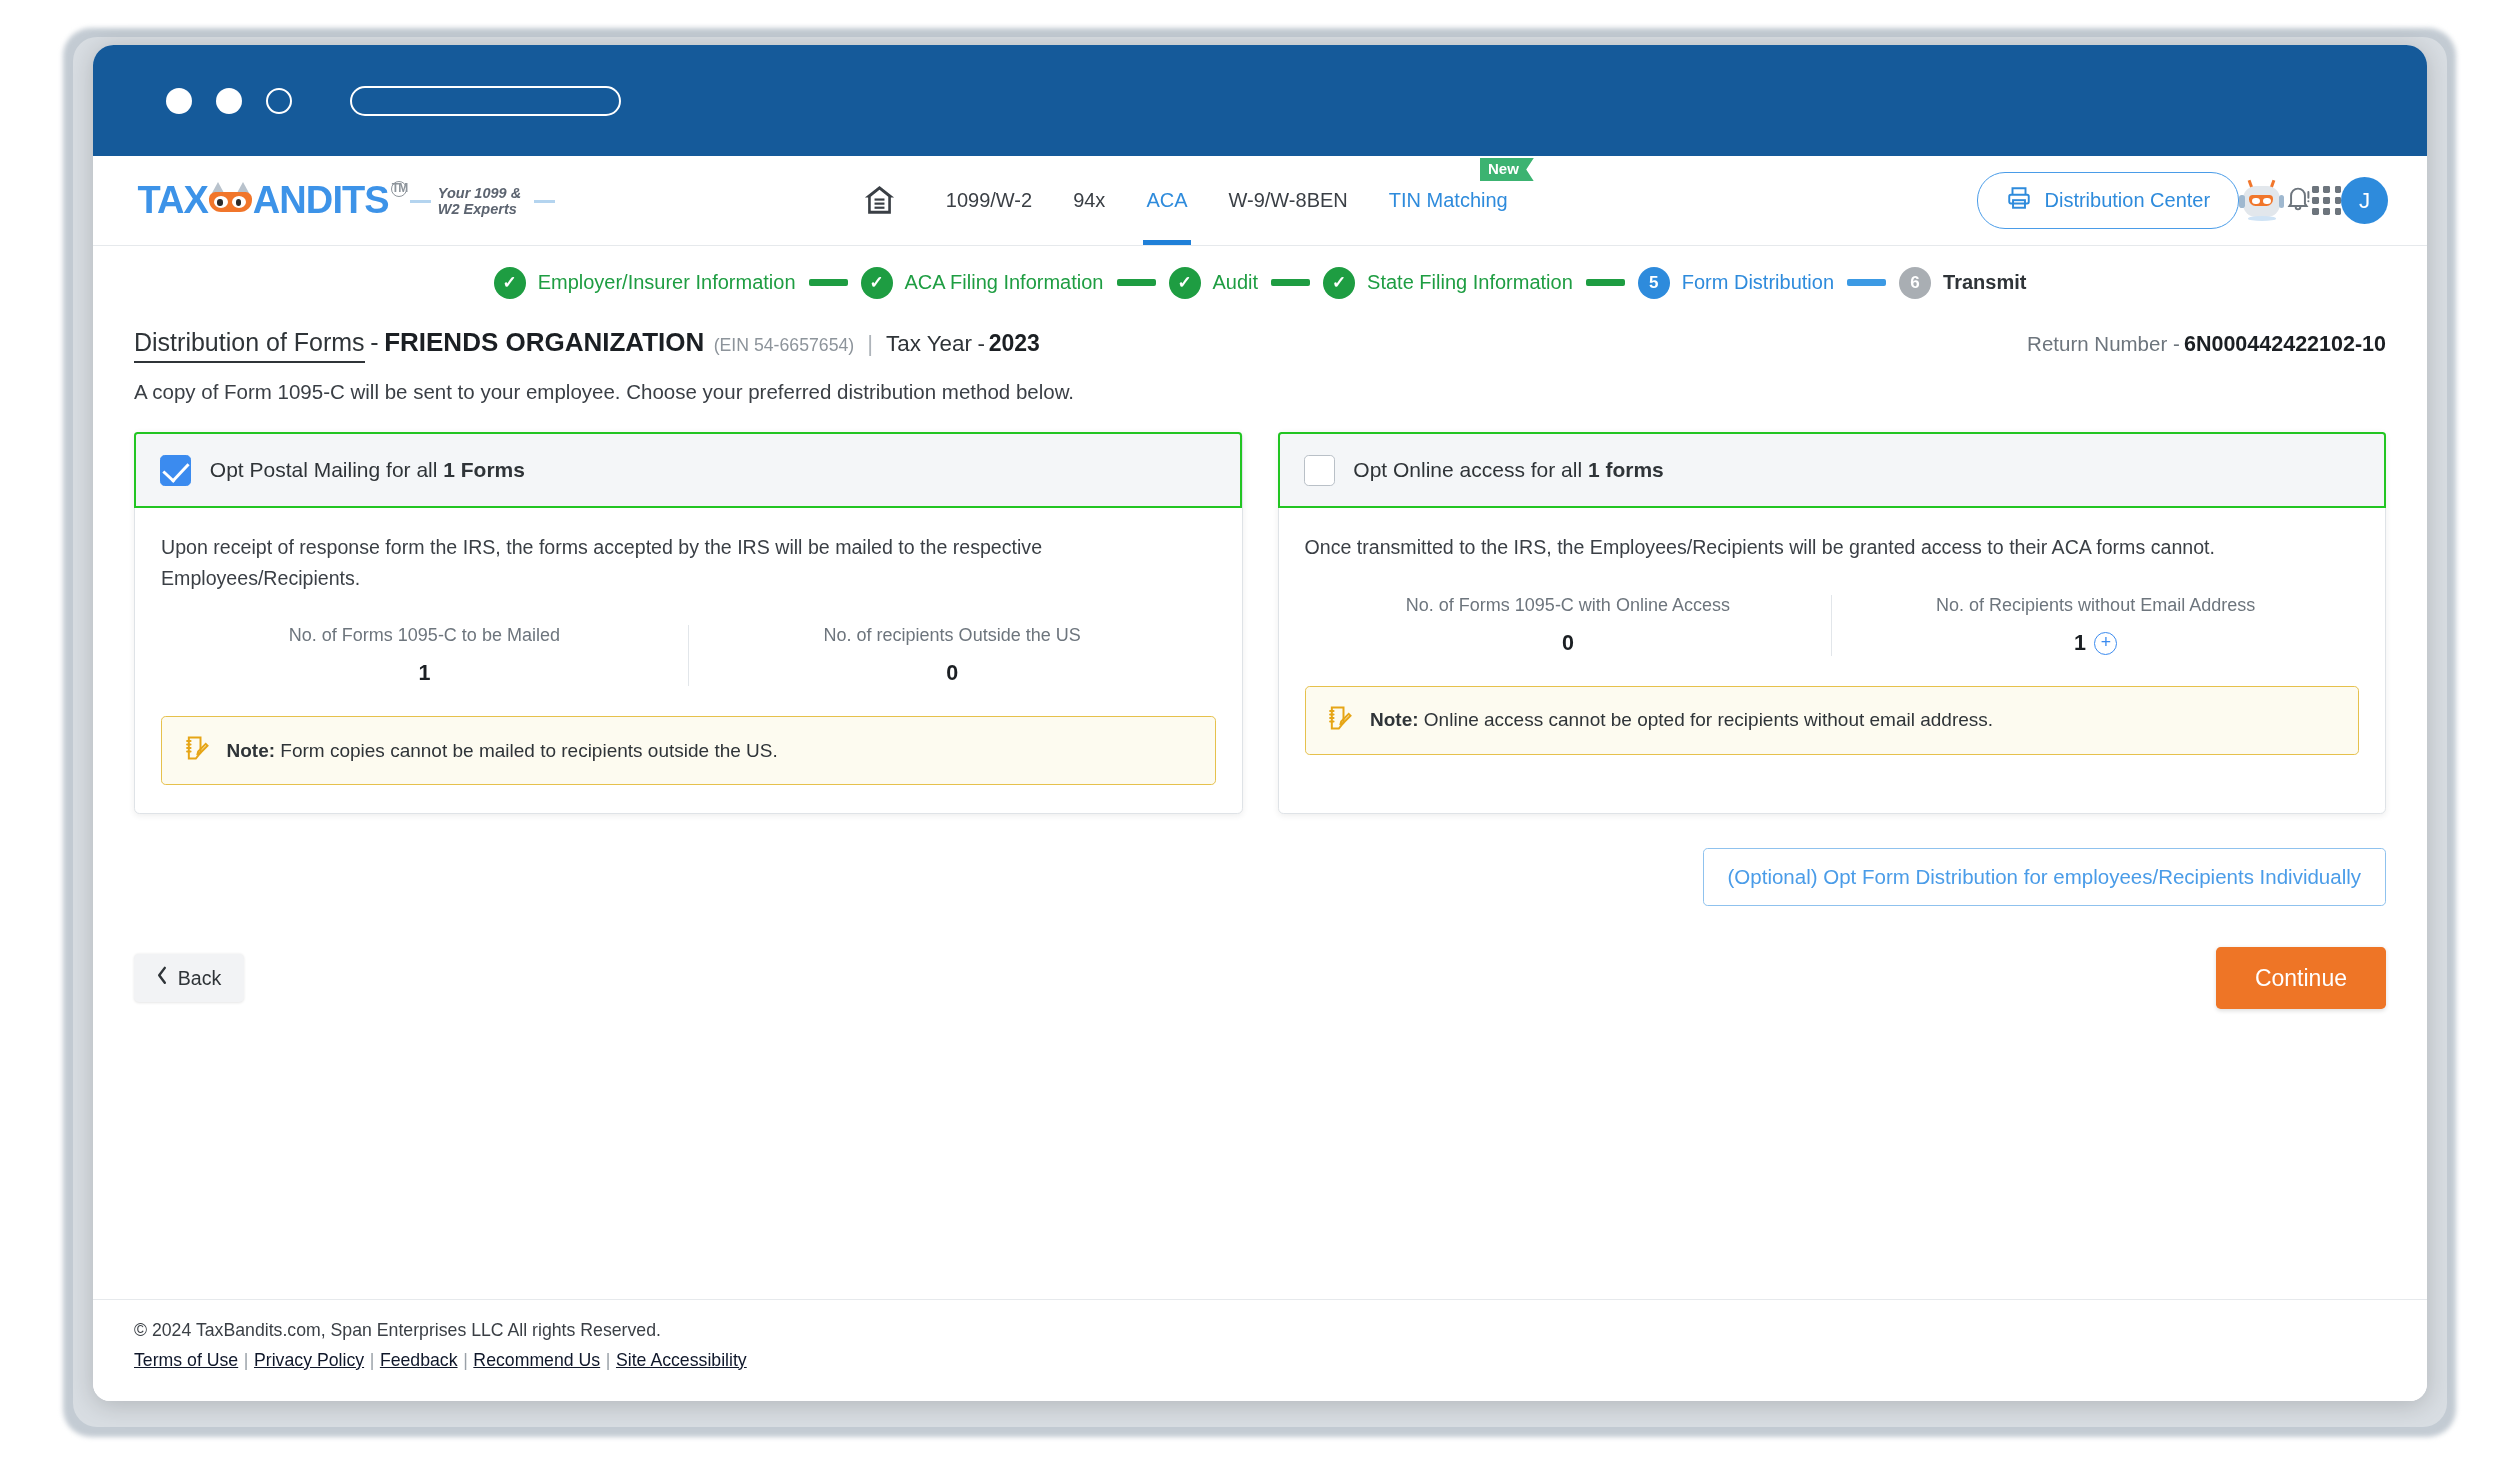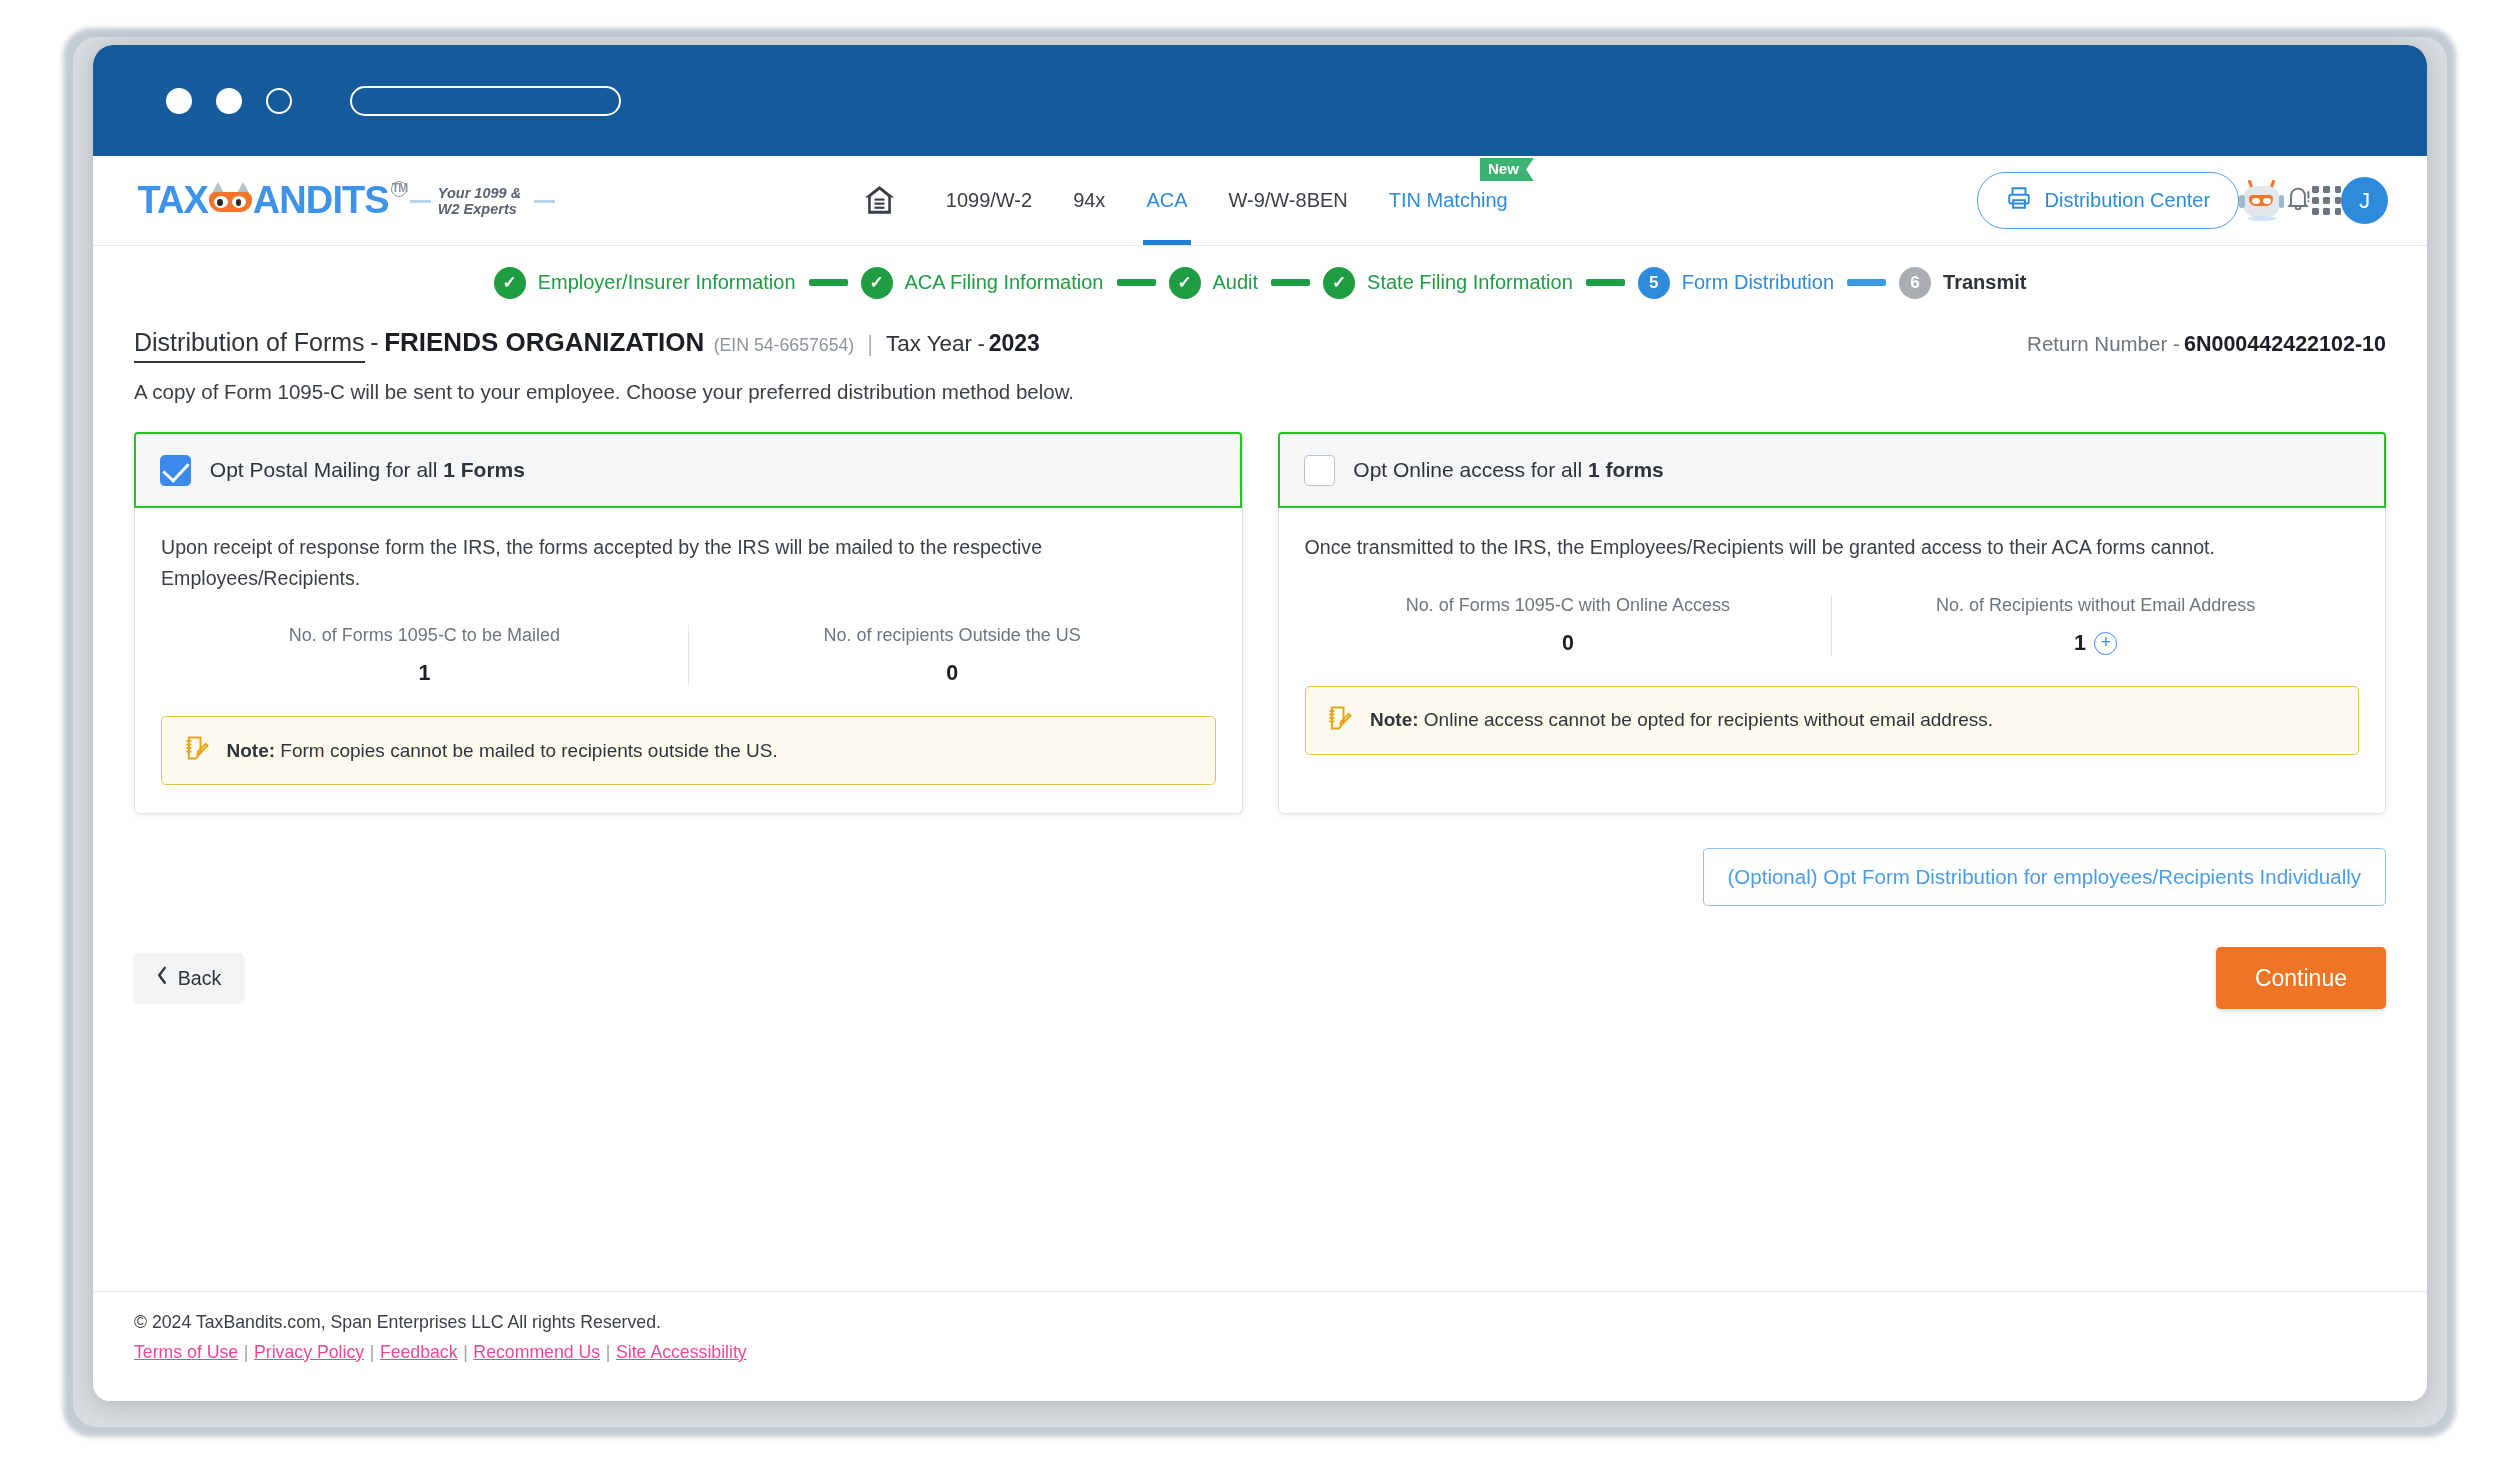--- a/index.html
+++ b/index.html
@@ -310,27 +310,27 @@
   }
   .continue-btn {
     background: #ee7526; border: none; border-radius: 4.7px;
     color: #ffffff; font-size: 23px;
     padding: 17.7px 39px;
     box-shadow: 0 1.9px 4.7px rgba(0,0,0,0.13);
   }
 
   
   .footer {
-    position: absolute; left: 0; right: 0; bottom: 16px;
+    position: absolute; left: 0; right: 0; bottom: 8px;
     border-top: 0.9px solid #e6e9ec;
     padding: 20.5px 41px 22.4px 41px;
   }
   .copyright { font-size: 17.7px; color: #3a3f45; }
   .footer-links { margin-top: 8.4px; font-size: 17.7px; color: #6d757d; }
-  .footer-links a { color: #ec4899; }
+  .footer-links a { color: #0f172a; }
   .footer-links span.sep { margin: 0 5.6px; color: #9aa1a8; }
 </style>
 </head>
 <body>
 
 <div class="desktop">
   <div class="window-shadow"></div>
   <div class="window-shadow2"></div>
 
   <div class="browser">

